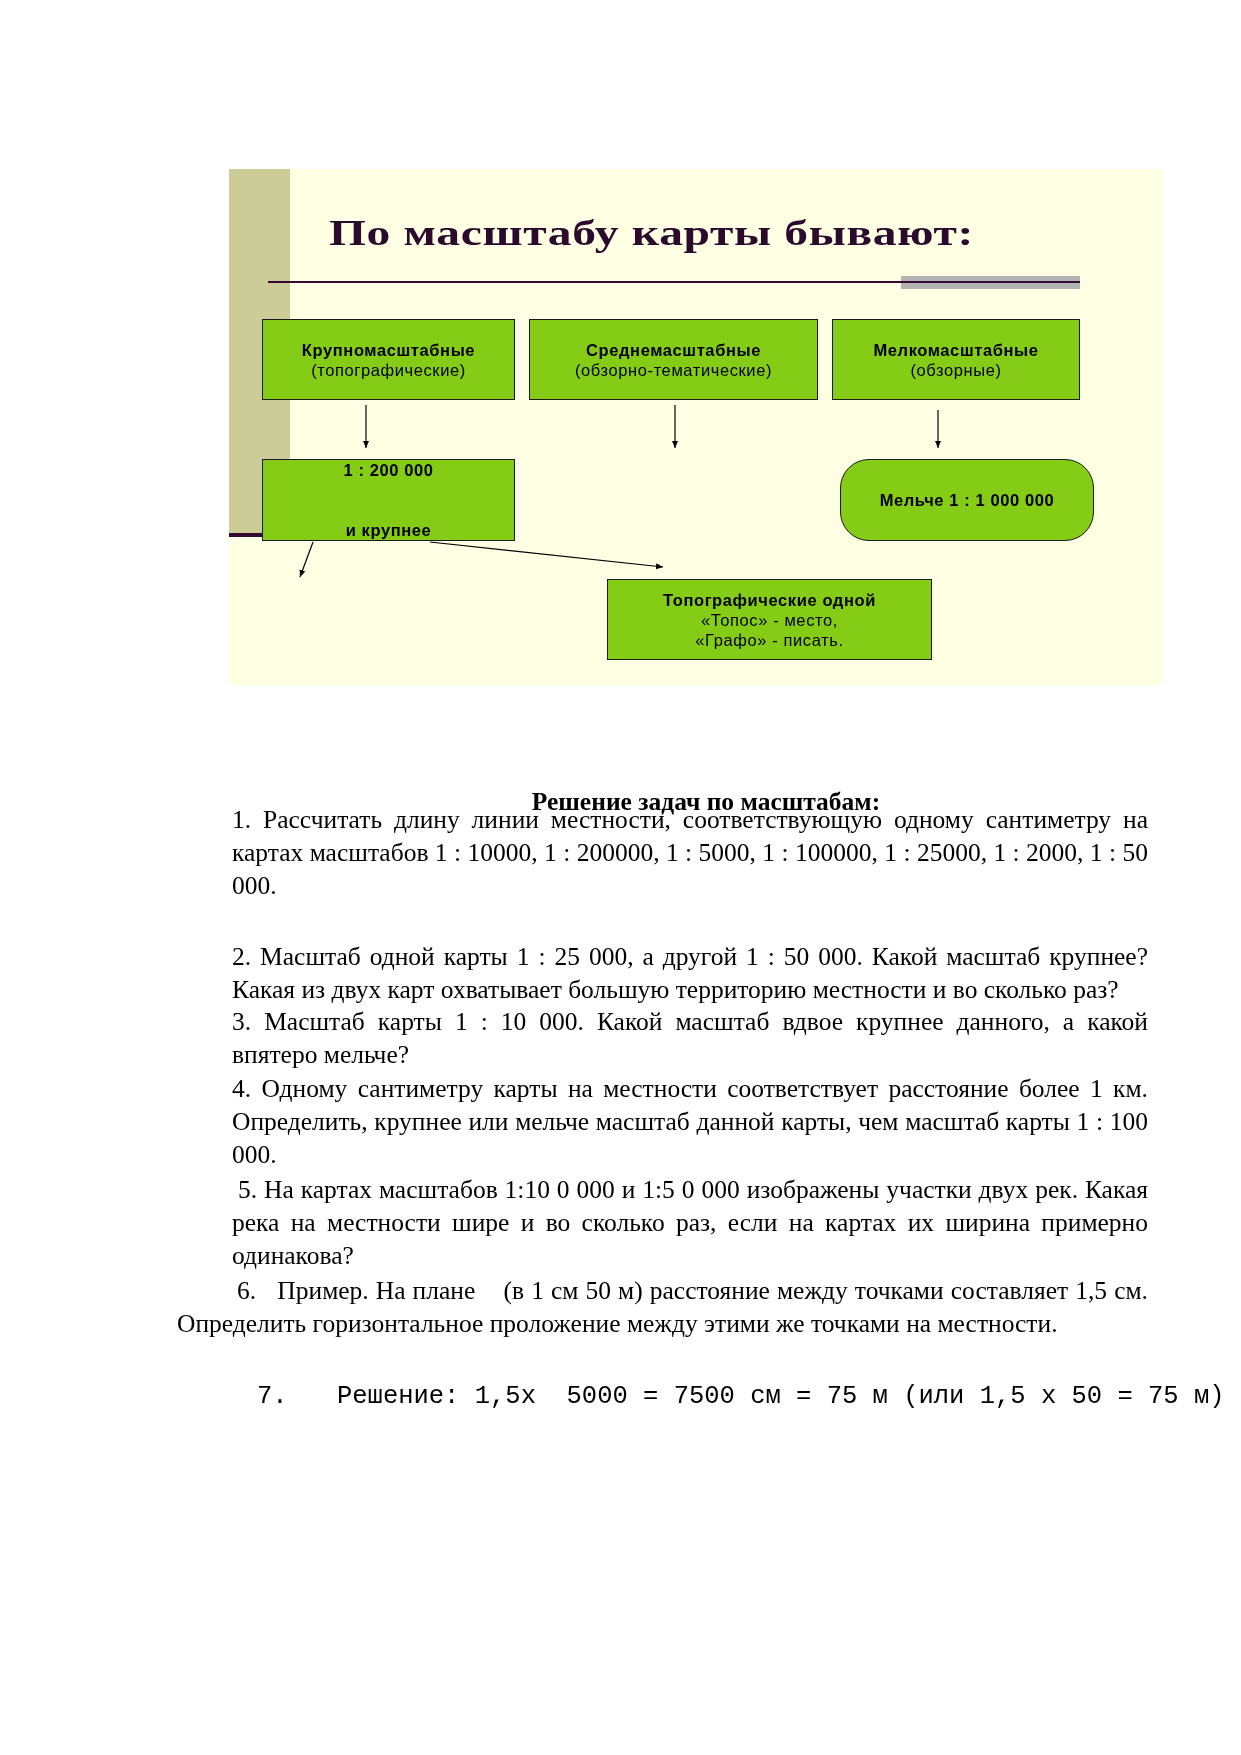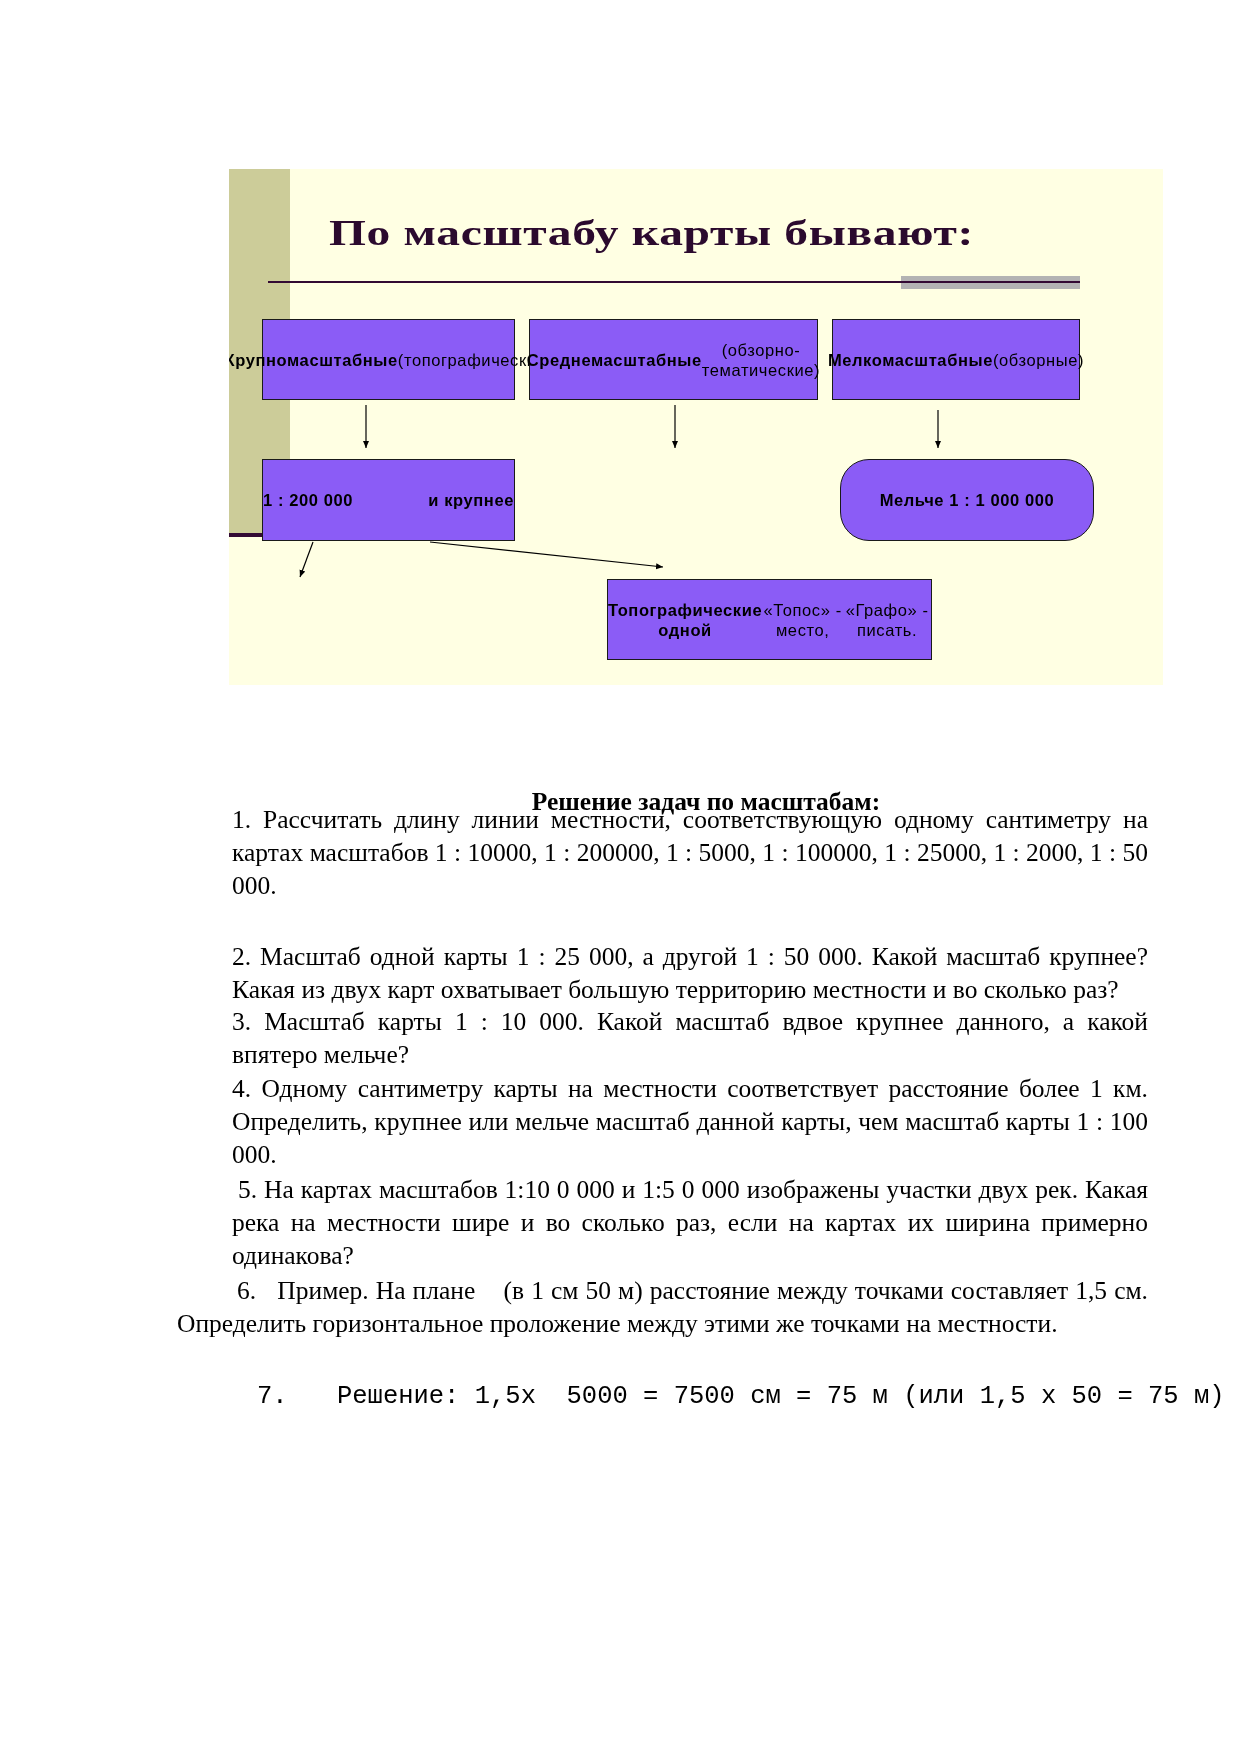--- a/index.html
+++ b/index.html
@@ -9,22 +9,22 @@
   .slide { position: absolute; left: 229px; top: 169px; width: 894px; height: 516px; background: #ffffe3; overflow: hidden; padding-left: 40px; }
   .slide-stripe { position: absolute; left: 0; top: 0; width: 61px; height: 364px; background: #cccc99; }
   .slide-stripe-bar { position: absolute; left: 0; top: 364px; width: 40px; height: 4px; background: #330a33; }
   .slide-title { position: absolute; left: 100px; top: 44px; width: 690px; height: 40px; margin: 0;
     font-family: "Liberation Serif", serif; font-weight: bold; font-size: 36px; line-height: 40px; color: #2b0a2e;
     white-space: nowrap; transform-origin: left center; transform: scaleX(1.32); letter-spacing: 0.5px; }
   .title-rule { position: absolute; left: 39px; top: 112px; width: 812px; height: 2px; background: #330a33; }
   .title-rule-accent { position: absolute; left: 672px; top: 107px; width: 179px; height: 13px; background: #b3b3b3; }
   .title-rule-accent-line { position: absolute; left: 672px; top: 112px; width: 179px; height: 2px; background: #330a33; }
 
-  .box { position: absolute; background: #8b5cf6; border: 1.5px solid #1a1a1a; box-sizing: border-box;
-    display: flex; flex-direction: row; align-items: center; justify-content: center; text-align: center;
+  .box { position: absolute; background: #84cc16; border: 1.5px solid #1a1a1a; box-sizing: border-box;
+    display: flex; flex-direction: column; align-items: center; justify-content: center; text-align: center;
     font-family: "Liberation Sans", sans-serif; color: #000; font-size: 16.5px; line-height: 20px; }
   .box .b { font-weight: bold; letter-spacing: 0.6px; }
   .box .n { font-weight: normal; letter-spacing: 0.6px; }
 
   .box-large   { left: 33px;  top: 150px; width: 253px; height: 81px; }
   .box-medium  { left: 300px; top: 150px; width: 289px; height: 81px; }
   .box-small   { left: 603px; top: 150px; width: 248px; height: 81px; }
   .box-large-r  { left: 33px;  top: 290px; width: 253px; height: 82px; justify-content: space-between; }
   .box-medium-r { left: 321px; top: 290px; width: 254px; height: 82px; }
   .box-small-r  { left: 611px; top: 290px; width: 254px; height: 82px; border-radius: 29px; }

